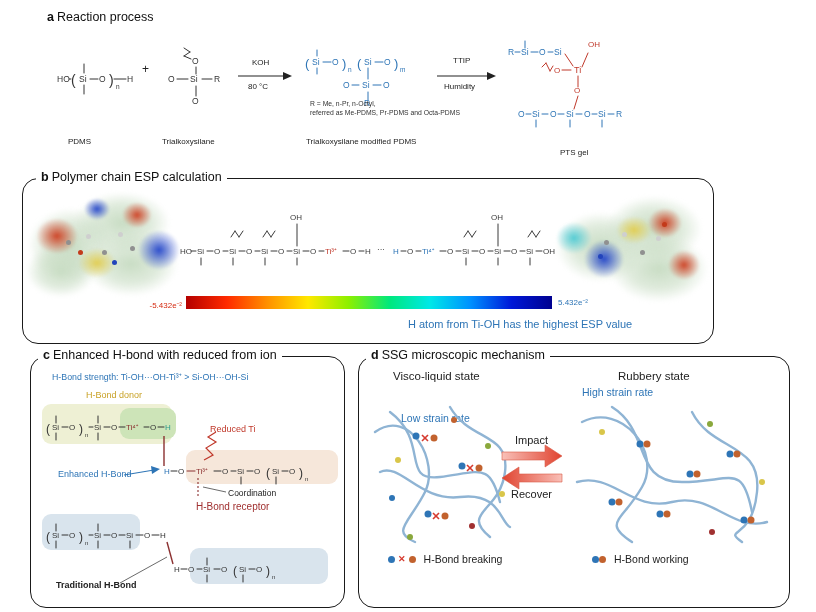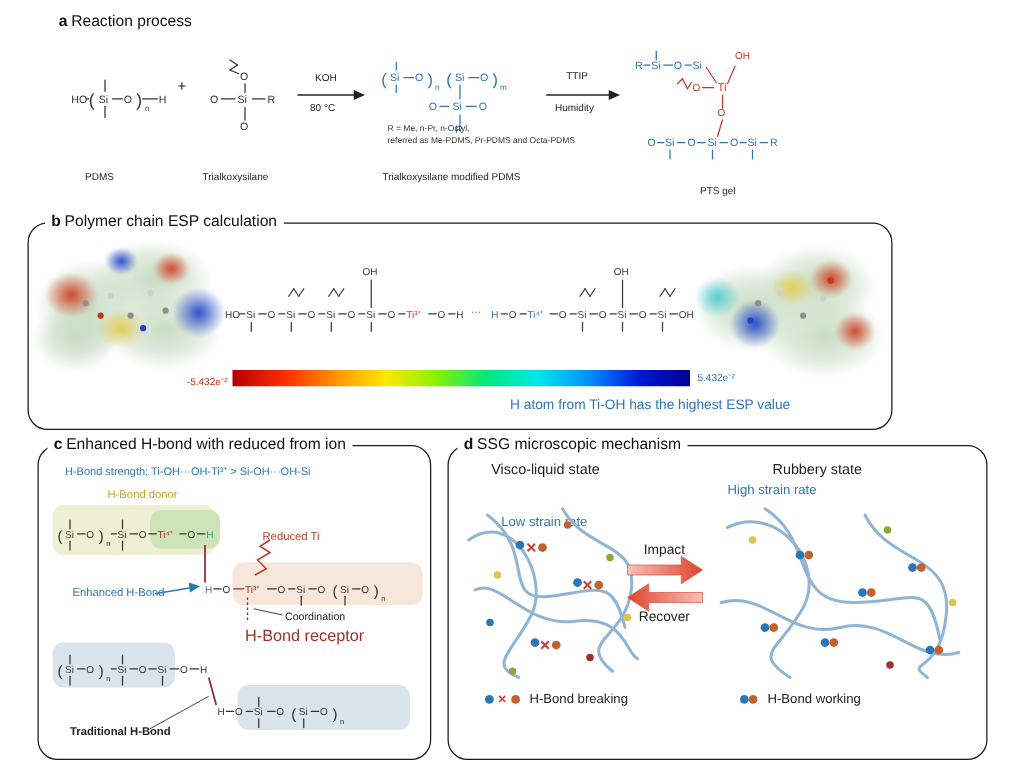--- a/index.html
+++ b/index.html
@@ -20,21 +20,21 @@
   .bgbox{position:absolute;border-radius:9px;}
   .bg-yellow{background:#eef0d4;}
   .bg-green{background:#cde4b8;}
   .bg-pink{background:#f6e7da;}
   .bg-bluegray{background:#d9e4ed;}
   .hb-strength{position:absolute;color:#2e75b6;font-size:8.8px;white-space:nowrap;}
   .donor{position:absolute;color:#c9a227;font-size:9px;white-space:nowrap;}
   .reduced{position:absolute;color:#c0392b;font-size:9px;white-space:nowrap;}
   .enh{position:absolute;color:#2e75b6;font-size:9px;white-space:nowrap;}
   .coord{position:absolute;color:#222;font-size:8.5px;white-space:nowrap;}
-  .recep{position:absolute;color:#a03030;font-size:13px;white-space:nowrap;}
+  .recep{position:absolute;color:#a03030;font-size:10px;white-space:nowrap;}
   .trad{position:absolute;color:#222;font-size:9px;white-space:nowrap;font-weight:bold;}
   .state{position:absolute;font-size:11.5px;color:#222;white-space:nowrap;}
   .rate{position:absolute;font-size:10.5px;color:#2e75b6;white-space:nowrap;}
   .implbl{position:absolute;font-size:11px;color:#222;white-space:nowrap;}
   .legend{position:absolute;font-size:10.5px;color:#222;white-space:nowrap;display:flex;align-items:center;gap:2px;}
   .dot{display:inline-block;width:7px;height:7px;border-radius:50%;}
   .xmark{color:#d63a2f;font-size:9px;font-weight:700;padding:0 1px;}
   .legend-text{margin-left:6px;}
   .netline{fill:none;stroke:#8fb4d4;stroke-width:2.4;stroke-linecap:round;}
   .struct{position:absolute;}

